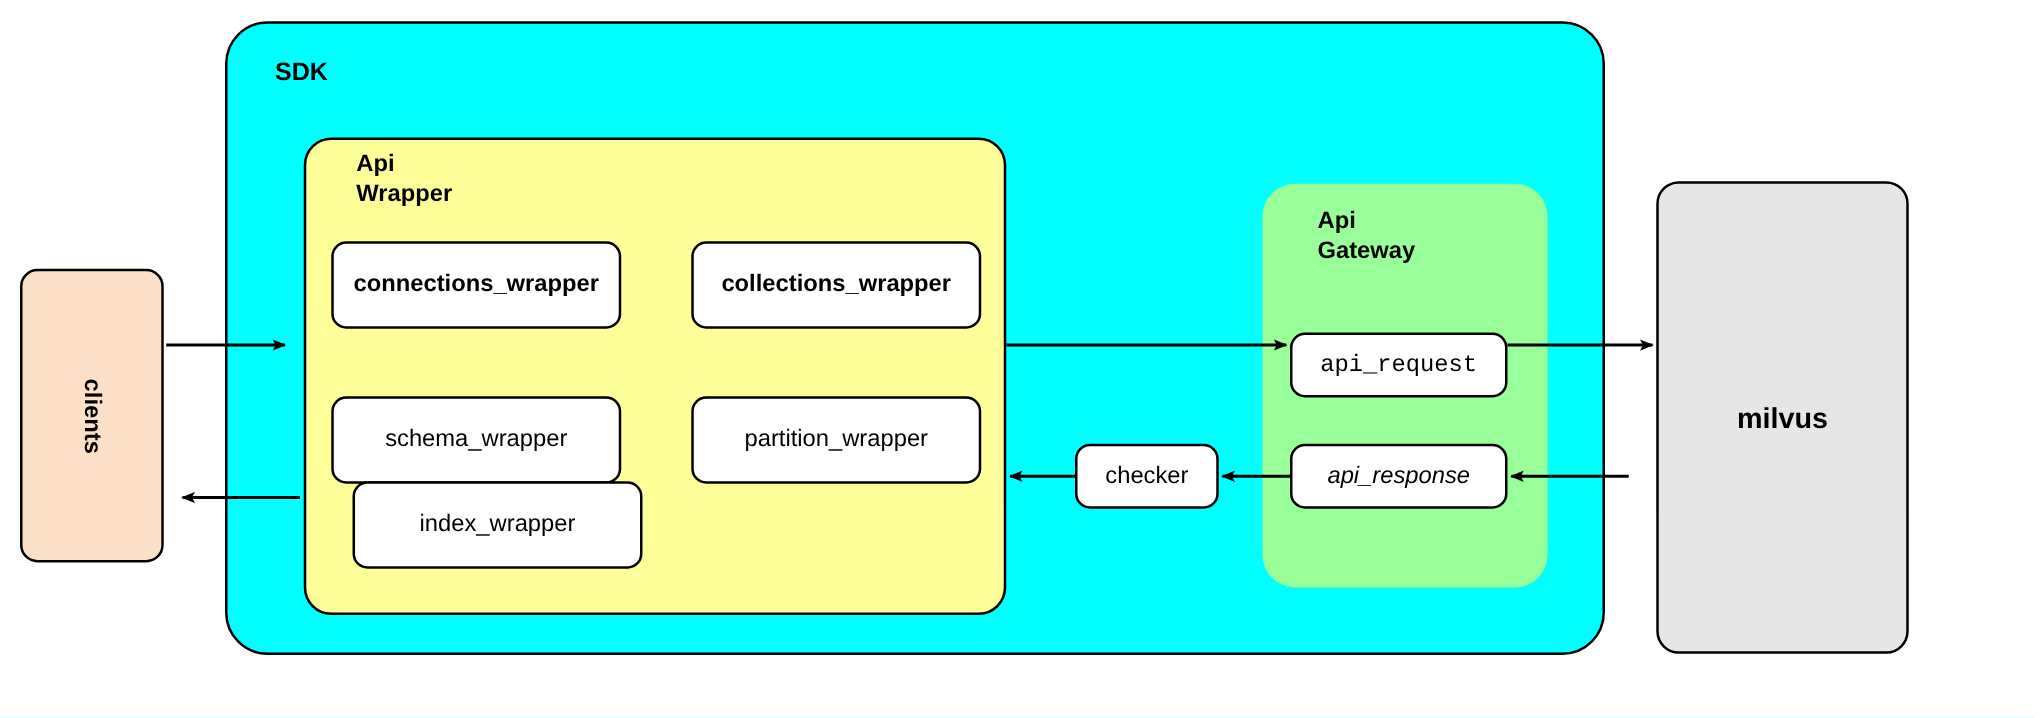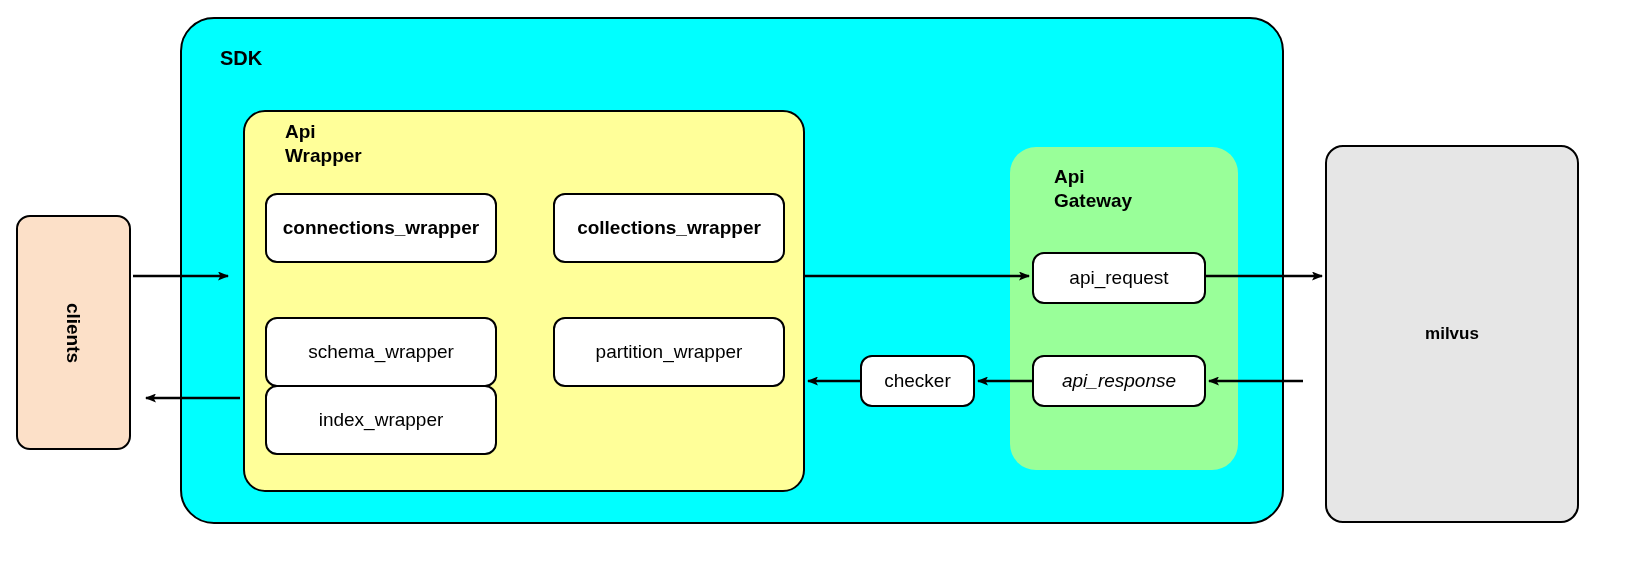--- a/index.html
+++ b/index.html
@@ -100,29 +100,29 @@
 
   
   .leaf-w {
     width: 232px;
     height: 70px;
   }
   .col-l { left: 265px; }
   .col-r { left: 553px; }
   .row-1 { top: 193px; font-weight: bold; }
   .row-2 { top: 289px; margin-top: 28px; }
-  .row-3 { top: 385px; }
+  .row-3 { top: 385px; margin-left: 17px; }
 
   
   .leaf-g {
     left: 1032px;
     width: 174px;
     height: 52px;
   }
-  .g-row-1 { top: 252px; }
+  .g-row-1 { top: 266px; font-family: Liberation Mono, monospace; }
   .g-row-2 { top: 355px; font-style: italic; }
 
   
   .checker-box {
     left: 860px;
     top: 355px;
     width: 115px;
     height: 52px;
   }
 
@@ -140,26 +140,26 @@
     font-size: 19px;
     font-weight: bold;
     transform: rotate(90deg);
     white-space: nowrap;
   }
 
   
   .milvus-box {
     left: 1325px;
     top: 145px;
-    width: 254px;
+    width: 202px;
     height: 378px;
     background: #e6e6e6;
     border: 2px solid #000000;
     border-radius: 18px;
-    font-size: 17px;
+    font-size: 23px;
     font-weight: bold;
   }
 
   
   #arrows {
     position: absolute;
     left: 0;
     top: 0;
     width: 1634px;
     height: 574px;

